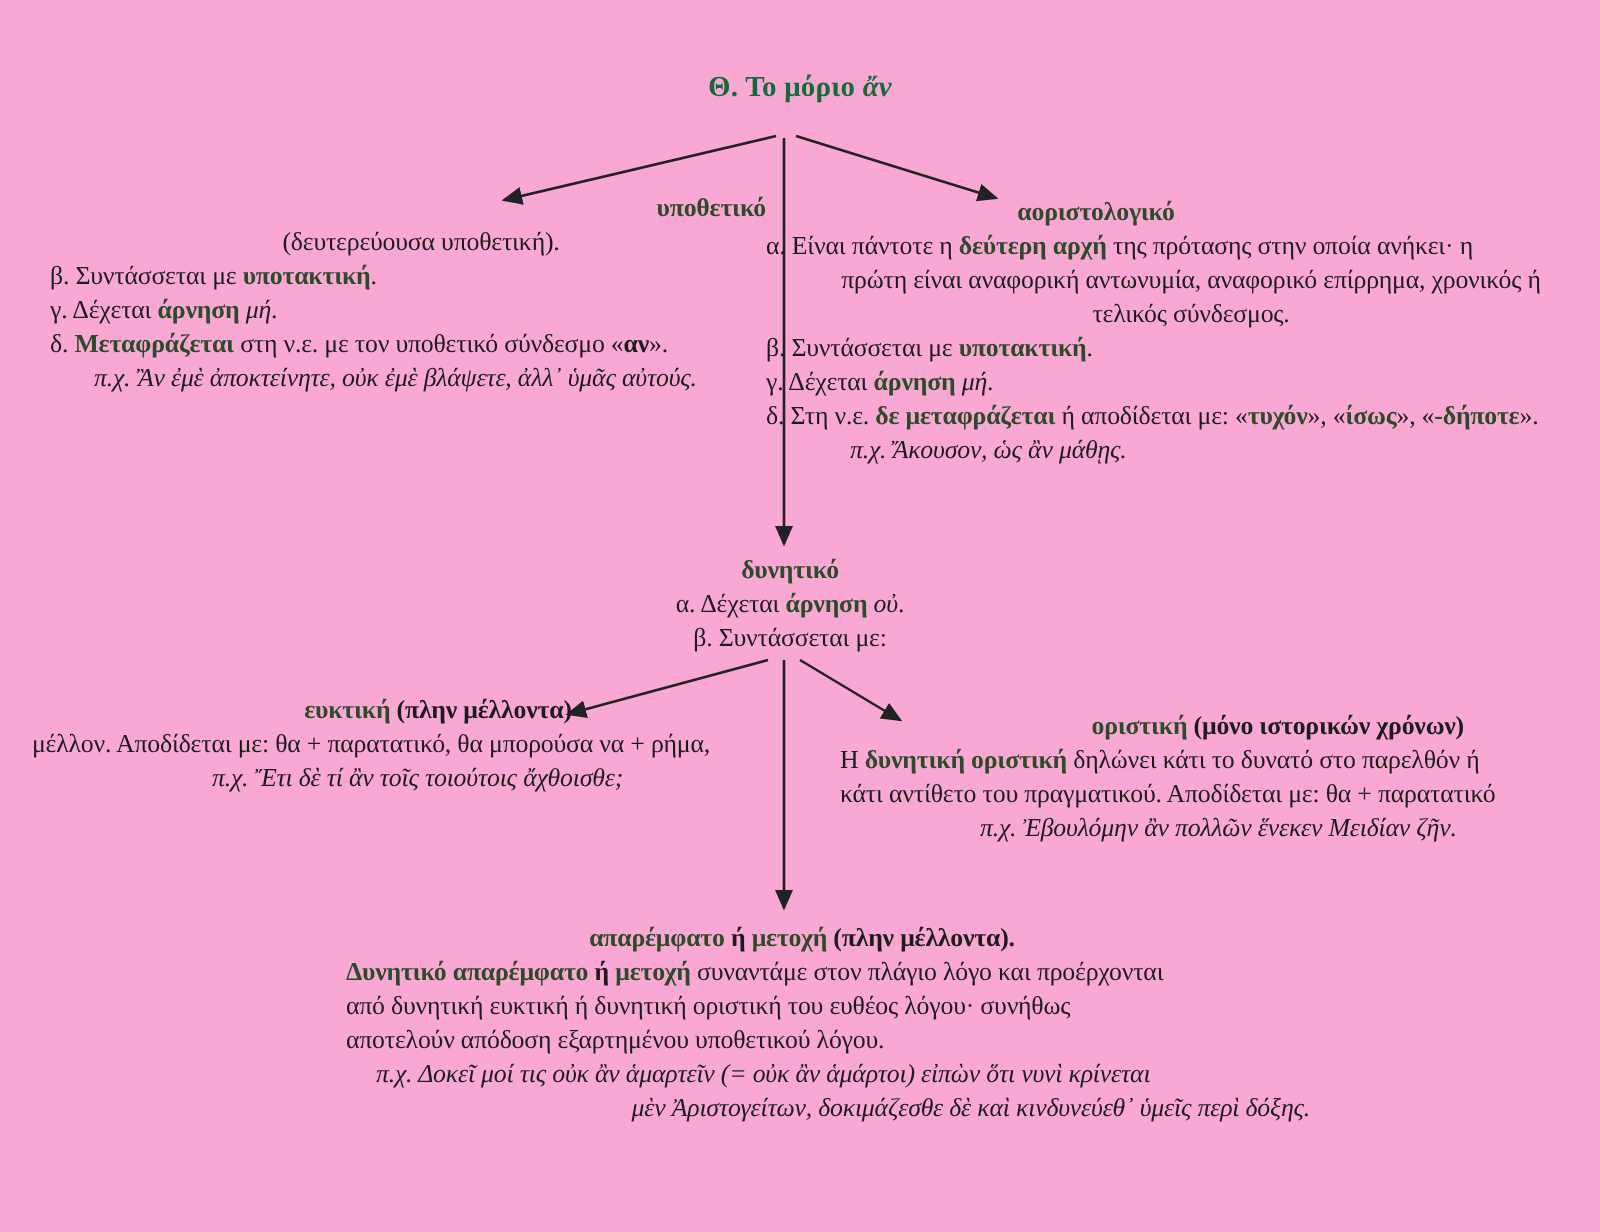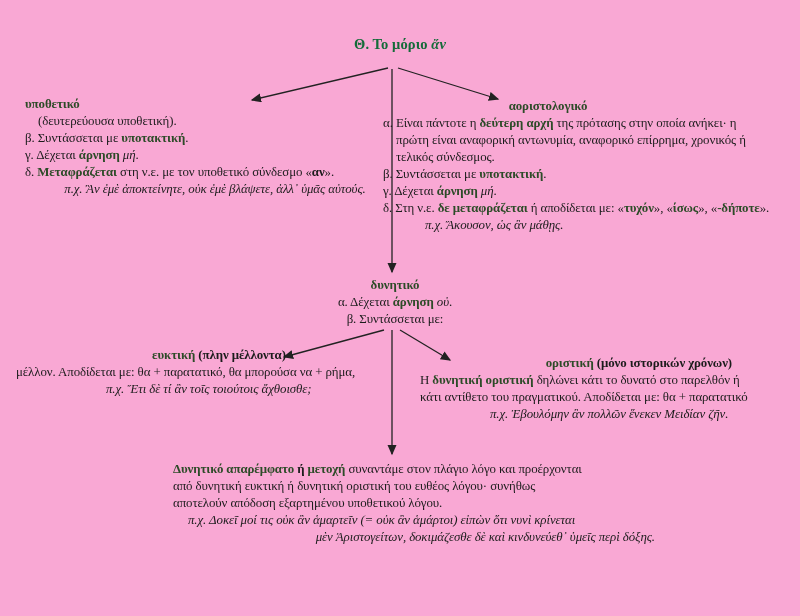--- a/index.html
+++ b/index.html
@@ -17,23 +17,23 @@
   .block{position:absolute;font-size:12.9px;line-height:17px;letter-spacing:-0.1px;}
   .line,.hdr{white-space:nowrap;height:17px;}
   .hdr{font-weight:bold;}
   .b{font-weight:bold;}
   .i{font-style:italic;}
   .g{color:#2d4b28;}
   .title .g{color:#146b39;}
   .center{text-align:center;}
 
   #node-ypothetiko{left:25px;top:96px;width:358px;}
-  #node-ypothetiko .hdr{text-align:left;}
-  .ind1{padding-left:13px;}
-  .ind2{padding-left:22px;text-align:center;}
+  #node-ypothetiko .hdr{text-align:right;}
+  .ind1{padding-left:13px;text-align:center;}
+  .ind2{padding-left:22px;}
 
   #node-aoristologiko{left:383px;top:98px;width:412px;}
   #node-aoristologiko .hdr{width:330px;text-align:center;}
   #node-aoristologiko .ex{padding-left:42px;}
 
   #node-dynitiko{left:295px;top:277px;width:200px;text-align:center;}
 
   #node-euktiki{left:16px;top:347px;width:378px;}
   #node-euktiki .hdr{text-align:center;padding-left:28px;}
   #node-euktiki .ex{padding-left:90px;}
@@ -101,20 +101,21 @@
   </div>
 
   <div class="block" id="node-oristiki">
     <div class="hdr"><span class="b g">οριστική</span><span> (μόνο ιστορικών χρόνων)</span></div>
     <div class="line"><span>Η </span><span class="b g">δυνητική οριστική</span><span> δηλώνει κάτι το δυνατό στο παρελθόν ή</span></div>
     <div class="line"><span>κάτι αντίθετο του πραγματικού. Αποδίδεται με: θα + παρατατικό</span></div>
     <div class="line ex"><span class="i">π.χ. </span><span class="i">Ἐβουλόμην ἂν πολλῶν ἕνεκεν Μειδίαν ζῆν.</span></div>
   </div>
 
   <div class="block" id="node-aparemfato">
+    <div class="hdr"><span class="b g">απαρέμφατο</span><span class="b"> ή </span><span class="b g">μετοχή</span><span> (πλην μέλλοντα).</span></div>
     <div class="line"><span class="b g">Δυνητικό απαρέμφατο</span><span class="b"> ή </span><span class="b g">μετοχή</span><span> συναντάμε στον πλάγιο λόγο και προέρχονται</span></div>
     <div class="line"><span>από δυνητική ευκτική ή δυνητική οριστική του ευθέος λόγου· συνήθως</span></div>
     <div class="line"><span>αποτελούν απόδοση εξαρτημένου υποθετικού λόγου.</span></div>
     <div class="line ex1"><span class="i">π.χ. </span><span class="i">Δοκεῖ μοί τις οὐκ ἂν ἁμαρτεῖν (= οὐκ ἂν ἁμάρτοι) εἰπὼν ὅτι νυνὶ κρίνεται</span></div>
     <div class="line ex2"><span class="i">μὲν Ἀριστογείτων, δοκιμάζεσθε δὲ καὶ κινδυνεύεθ᾽ ὑμεῖς περὶ δόξης.</span></div>
   </div>
 
 </div>
 
 </body></html>

